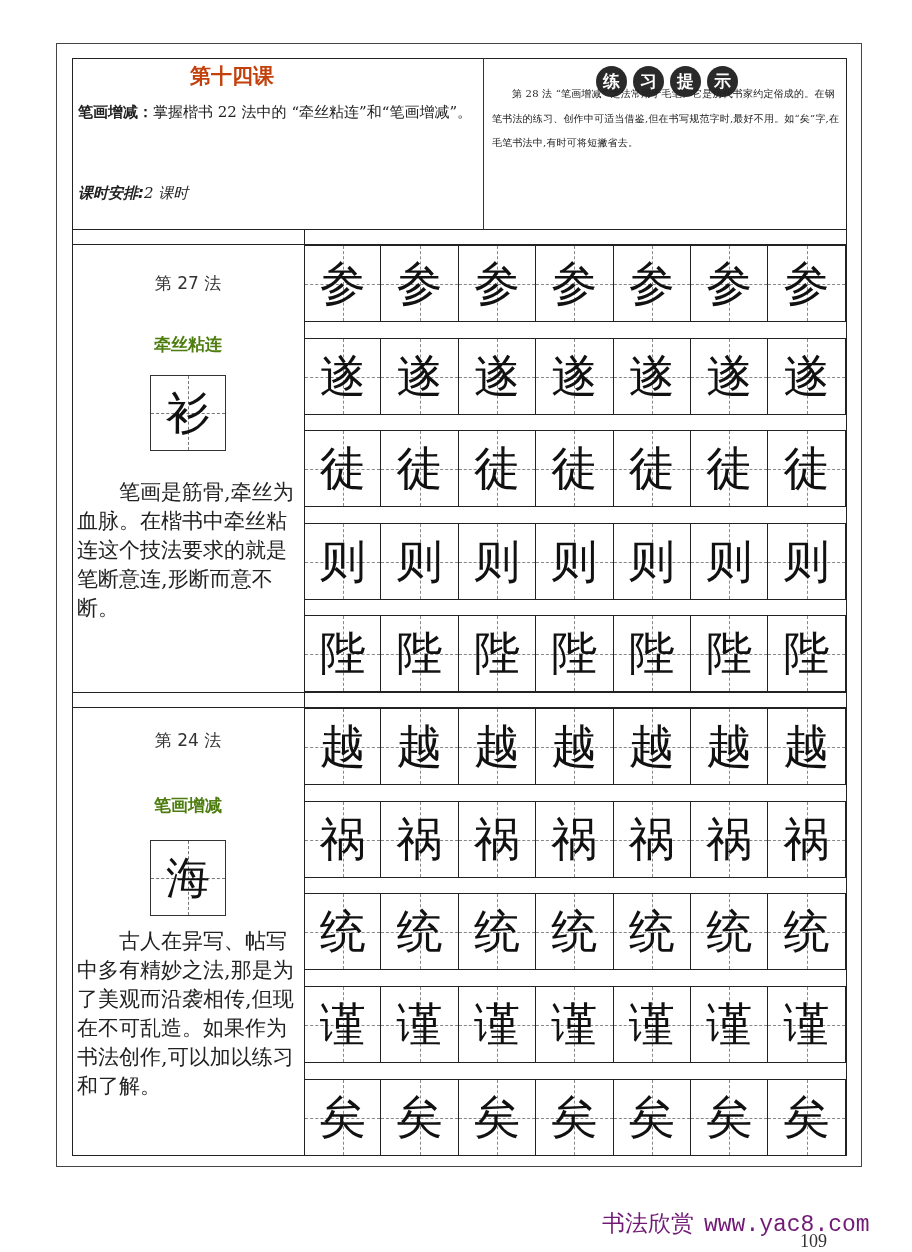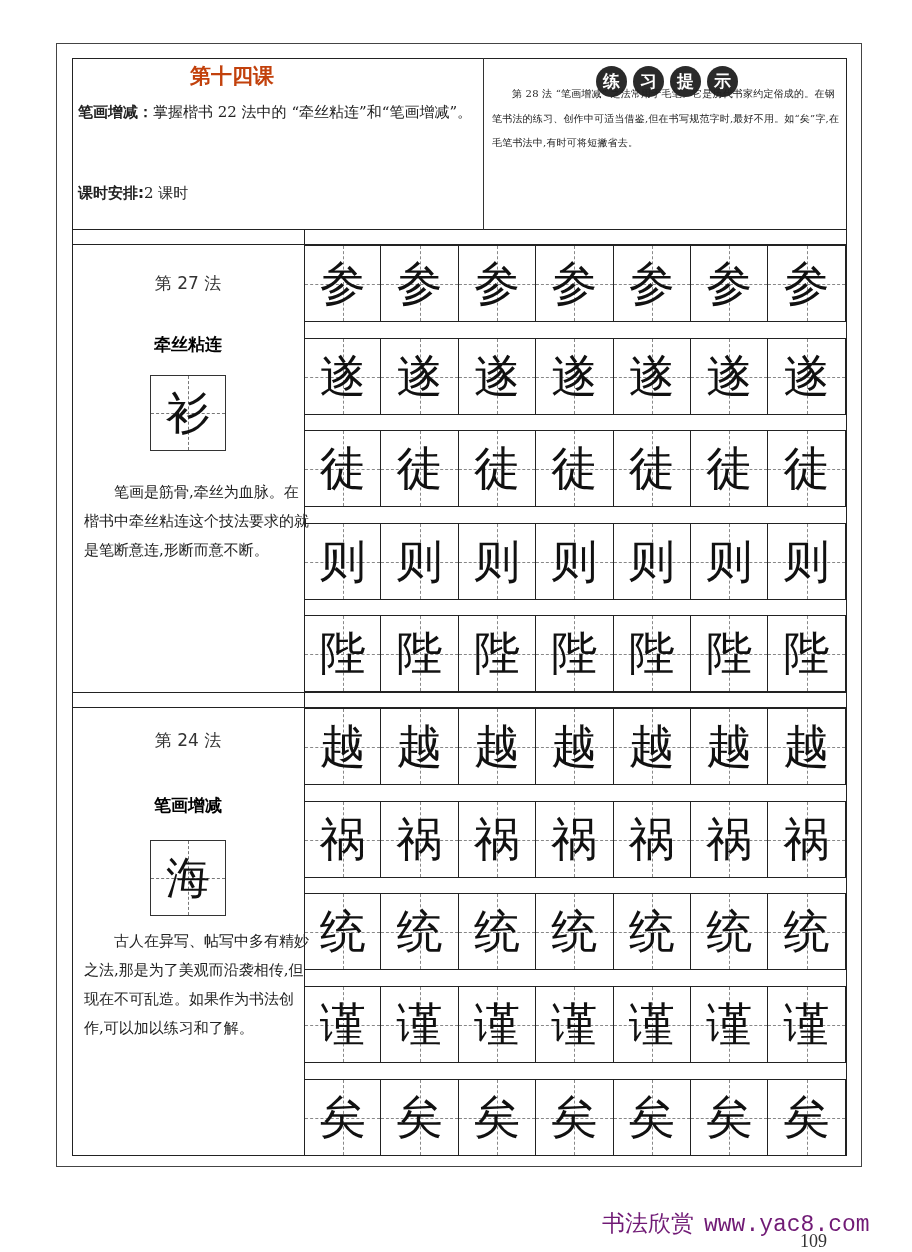--- a/index.html
+++ b/index.html
@@ -5,35 +5,35 @@
   html, body { margin:0; padding:0; }
   body { width:912px; height:1252px; background:#ffffff; position:relative; overflow:hidden;
          font-family: "DejaVu Serif", "Liberation Serif", serif; color:#222; }
   .outer { position:absolute; left:56px; top:43px; width:806px; height:1124px; border:1.5px solid #444; box-sizing:border-box; }
   .inner { position:absolute; left:72px; top:58px; width:775px; height:1098px; border:1.5px solid #222; box-sizing:border-box; }
   .header { position:absolute; left:72px; top:58px; width:775px; height:172px; border-bottom:1.5px solid #222; box-sizing:border-box; }
   .header-div { position:absolute; left:483px; top:58px; width:0; height:172px; border-left:1px solid #333; }
   .lesson-title { position:absolute; left:190px; top:62px; font-family:"DejaVu Sans", sans-serif; font-weight:bold; font-size:21px; color:#c2410c; }
   .req { position:absolute; left:78px; top:98px; width:400px; font-size:15px; line-height:29px; }
   .req b, .sched b { font-family:"DejaVu Sans", sans-serif; font-weight:bold; }
-  .sched { position:absolute; left:78px; top:184px; font-size:15px; }
+  .sched { position:absolute; left:78px; top:184px; font-size:15px;font-style:italic; }
   .tips-badges { position:absolute; left:596px; top:66px; display:flex; gap:6px; }
   .badge { width:31px; height:31px; border-radius:50%; background:#2a2a2a; color:#fff; font-family:"DejaVu Sans", sans-serif; font-weight:bold;
            font-size:17px; display:flex; align-items:center; justify-content:center; }
   .tips-text { position:absolute; left:492px; top:82px; width:348px; font-size:10px; line-height:24.5px; text-indent:2em; letter-spacing:0.2px; }
   .hline { position:absolute; left:72px; width:775px; border-top:1.5px solid #222; }
   .vline { position:absolute; border-left:1.5px solid #222; }
   .left-panel { position:absolute; left:72px; width:232px; }
   .law-title { position:absolute; width:232px; text-align:center; font-family:"DejaVu Sans", sans-serif; font-weight:normal; font-size:17px; color:#333; }
-  .law-name { position:absolute; width:232px; text-align:center; font-family:"DejaVu Sans", sans-serif; font-weight:bold; font-size:17px; color:#000000; }
+  .law-name { position:absolute; width:232px; text-align:center; font-family:"DejaVu Sans", sans-serif; font-weight:bold; font-size:17px; color:#4d7c0f; }
   .sample-box { position:absolute; left:78px; width:76px; height:76px; border:1.5px solid #333; box-sizing:border-box; }
   .sample-box .gh { position:absolute; left:0; right:0; top:50%; border-top:1px dashed #777; }
   .sample-box .gv { position:absolute; top:0; bottom:0; left:50%; border-left:1px dashed #777; }
   .sample-box .ch { position:absolute; inset:0; display:flex; align-items:center; justify-content:center; font-size:44px; font-family:"DejaVu Serif", serif; color:#111; }
-  .desc { position:absolute; left:12px; width:226px; font-size:15px; line-height:29px; text-indent:2em; }
+  .desc { position:absolute; left:5px; width:226px; font-size:21px; line-height:29px; text-indent:2em; }
   .grid-row { position:absolute; left:304px; width:542px; height:77px; display:flex; }
   .cell { position:relative; width:77.4px; height:77px; border-right:1.2px solid #222; border-top:1.2px solid #222; border-bottom:1.2px solid #222; box-sizing:border-box; }
   .cell:first-child { border-left:1.2px solid #222; }
   .cell .gh { position:absolute; left:0; right:0; top:50%; border-top:1px dashed #888; }
   .cell .gv { position:absolute; top:0; bottom:0; left:50%; border-left:1px dashed #888; }
   .cell .ch { position:absolute; inset:0; display:flex; align-items:center; justify-content:center; font-size:46px; color:#111; font-family:"DejaVu Serif", serif; }
   .watermark { position:absolute; left:602px; top:1208px; color:#701a75; font-size:23px; font-family:"DejaVu Serif", serif; white-space:nowrap; }
   .watermark .url { font-family:"Liberation Mono", monospace; margin-left:10px; }
   .page-num { position:absolute; left:800px; top:1231px; font-family:"Liberation Serif", serif; font-size:18px; color:#333; }
 </style>

